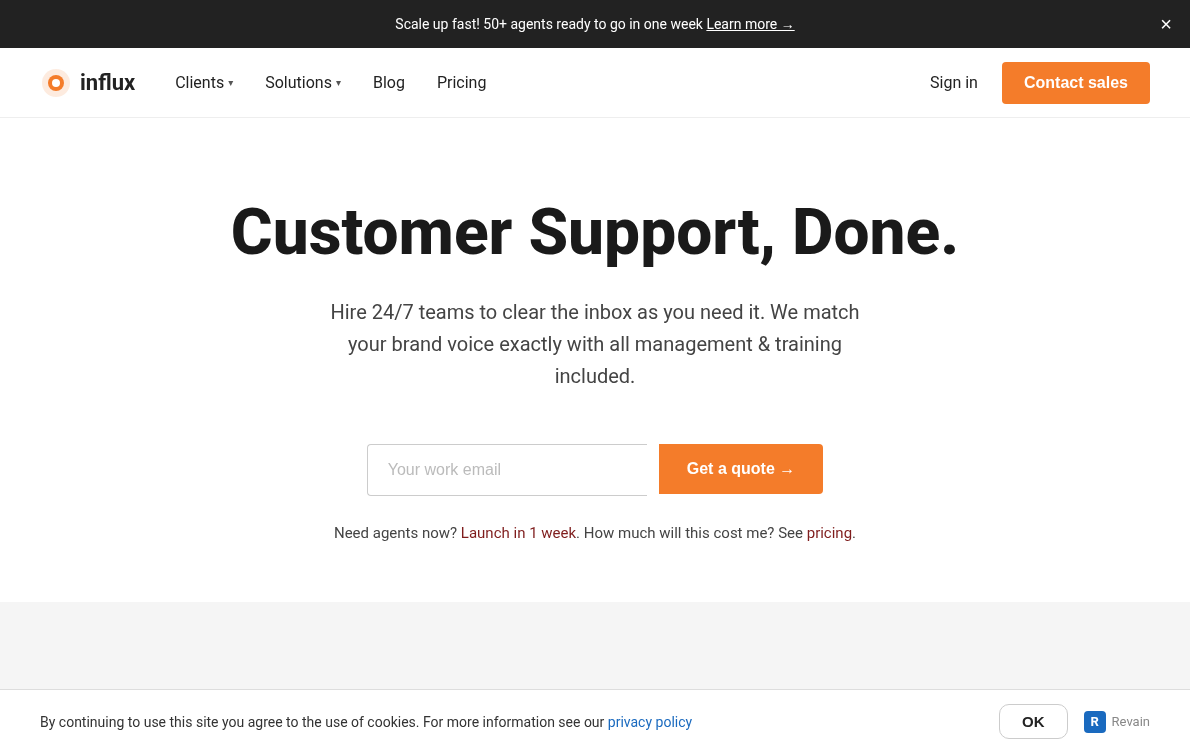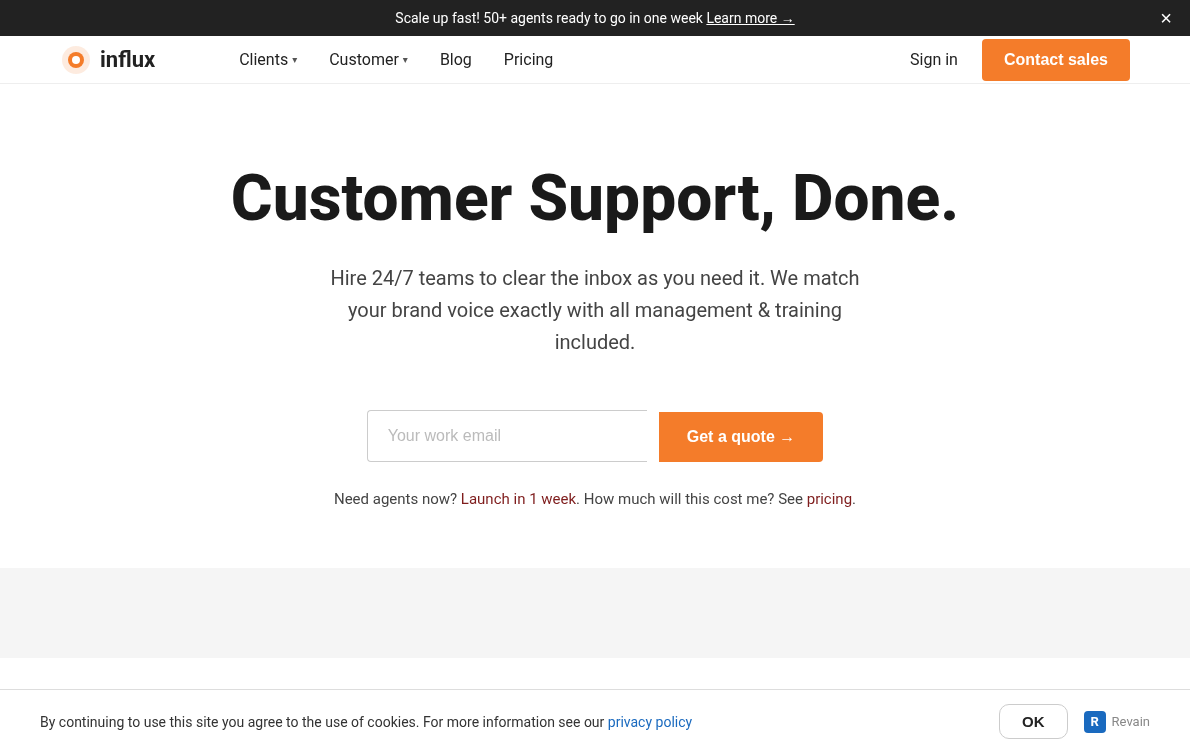--- a/index.html
+++ b/index.html
@@ -3,21 +3,21 @@
   <meta charset="utf-8">
   <style>
     *, *::before, *::after { box-sizing: border-box; margin: 0; padding: 0; }
     body { font-family: -apple-system, BlinkMacSystemFont, 'Segoe UI', Roboto, sans-serif; background: #fff; color: #222; }
 
     
     .top-banner {
       background: #222;
       color: #fff;
       text-align: center;
-      padding: 10px 40px;
+      padding: 16px 40px;
       font-size: 14px;
       position: relative;
     }
     .top-banner a { color: #fff; text-decoration: underline; }
     .banner-close {
       position: absolute;
       right: 18px;
       top: 50%;
       transform: translateY(-50%);
       background: none;
@@ -25,25 +25,24 @@
       color: #fff;
       font-size: 20px;
       cursor: pointer;
       line-height: 1;
     }
 
     
     nav {
       display: flex;
       align-items: center;
-      padding: 0 60px;
-      height: 48px;
+      padding: 0 40px;
+      height: 70px;
       border-bottom: 1px solid #eee;
       background: #fff;
-      gap: 44px;
     }
     .logo {
       display: flex;
       align-items: center;
       gap: 8px;
       font-size: 22px;
       font-weight: 700;
       color: #222;
       text-decoration: none;
       margin-right: 40px;
@@ -114,21 +113,21 @@
       font-size: 20px;
       color: #444;
       max-width: 560px;
       line-height: 1.6;
       margin-bottom: 52px;
     }
     .hero-form {
       display: flex;
       gap: 12px;
       margin-bottom: 28px;
-      align-items: flex-end;
+      align-items: flex-start;
     }
     .email-input {
       width: 280px;
       padding: 16px 20px;
       font-size: 16px;
       border: 1.5px solid #ccc;
       border-right: none;
       border-radius: 4px 0 0 4px;
       outline: none;
       color: #999;
@@ -230,21 +229,21 @@
       <circle cx="16" cy="16" r="4" fill="#fff"></circle>
     </svg>
     <span>influx</span>
   </a>
   <div class="nav-links">
     <a href="#" class="nav-link">
       <span>Clients</span>
       <span class="caret">▾</span>
     </a>
     <a href="#" class="nav-link">
-      <span>Customer</span>
+      <span>Solutions</span>
       <span class="caret">▾</span>
     </a>
     <a href="#" class="nav-link">
       <span>Blog</span>
     </a>
     <a href="#" class="nav-link">
       <span>Pricing</span>
     </a>
   </div>
   <div class="nav-right">

